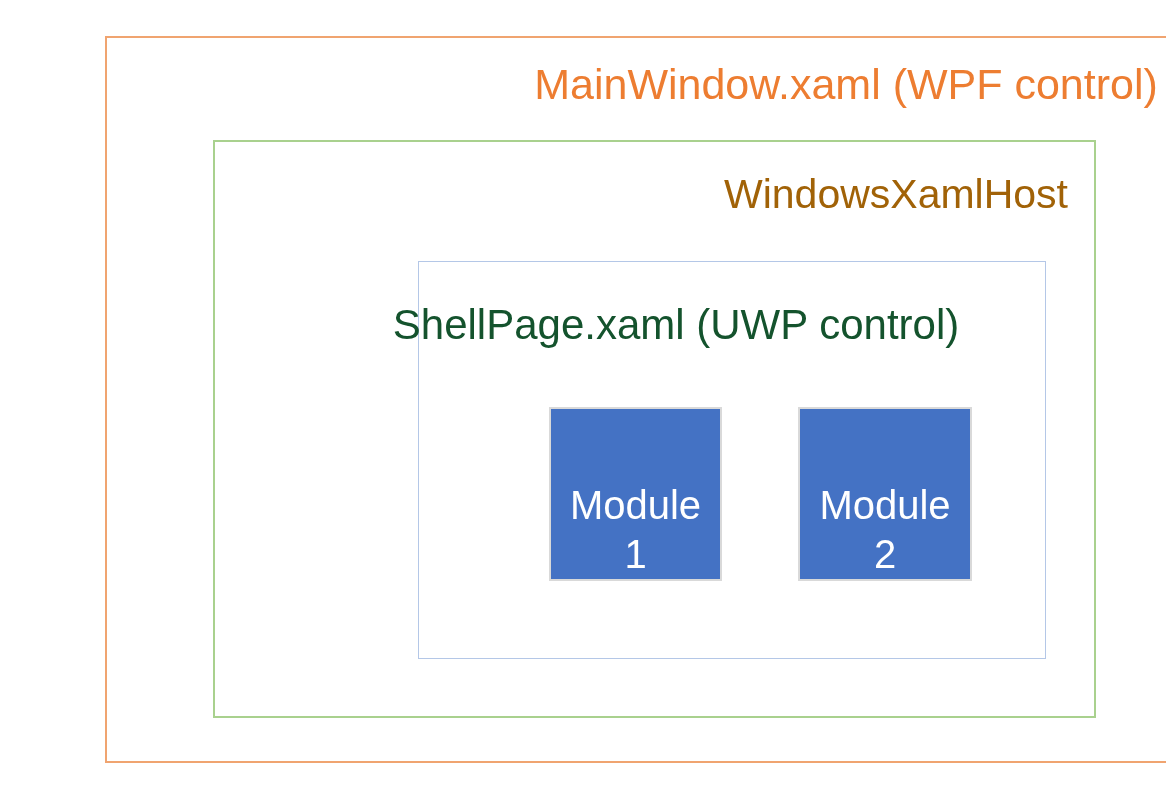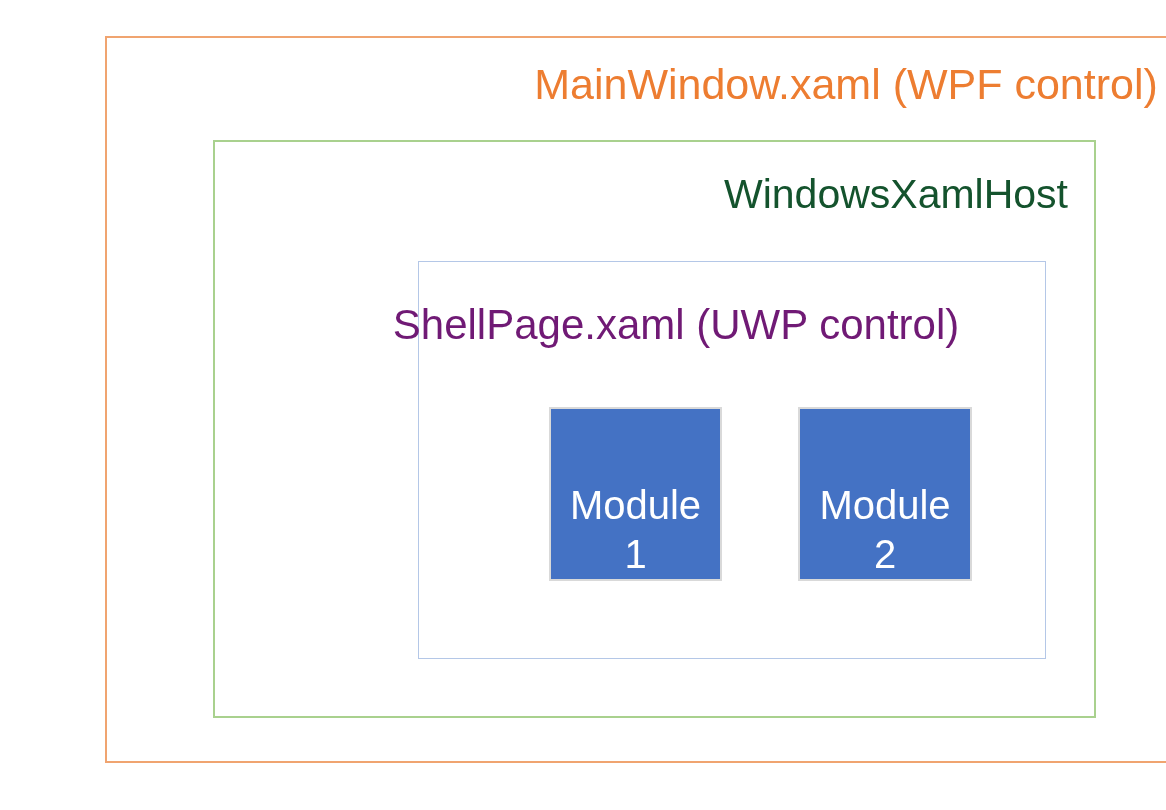--- a/index.html
+++ b/index.html
@@ -43,26 +43,26 @@
     font-weight: 400;
   }
   .label-mainwindow {
     left: 798px; top: 60px;
     font-size: 43px;
     color: #ED7D31;
   }
   .label-xamlhost {
     left: 848px; top: 171px;
     font-size: 41px;
-    color: #14532d;
+    color: #a16207;
   }
   .label-shellpage {
     left: 628px; top: 301px;
     font-size: 42px;
-    color: #701a75;
+    color: #14532d;
   }
   .module {
     position: absolute;
     box-sizing: border-box;
     background: #4472C4;
     border: 2px solid #D9D9D9;
     display: flex;
     flex-direction: column;
     align-items: center;
     justify-content: flex-end;

